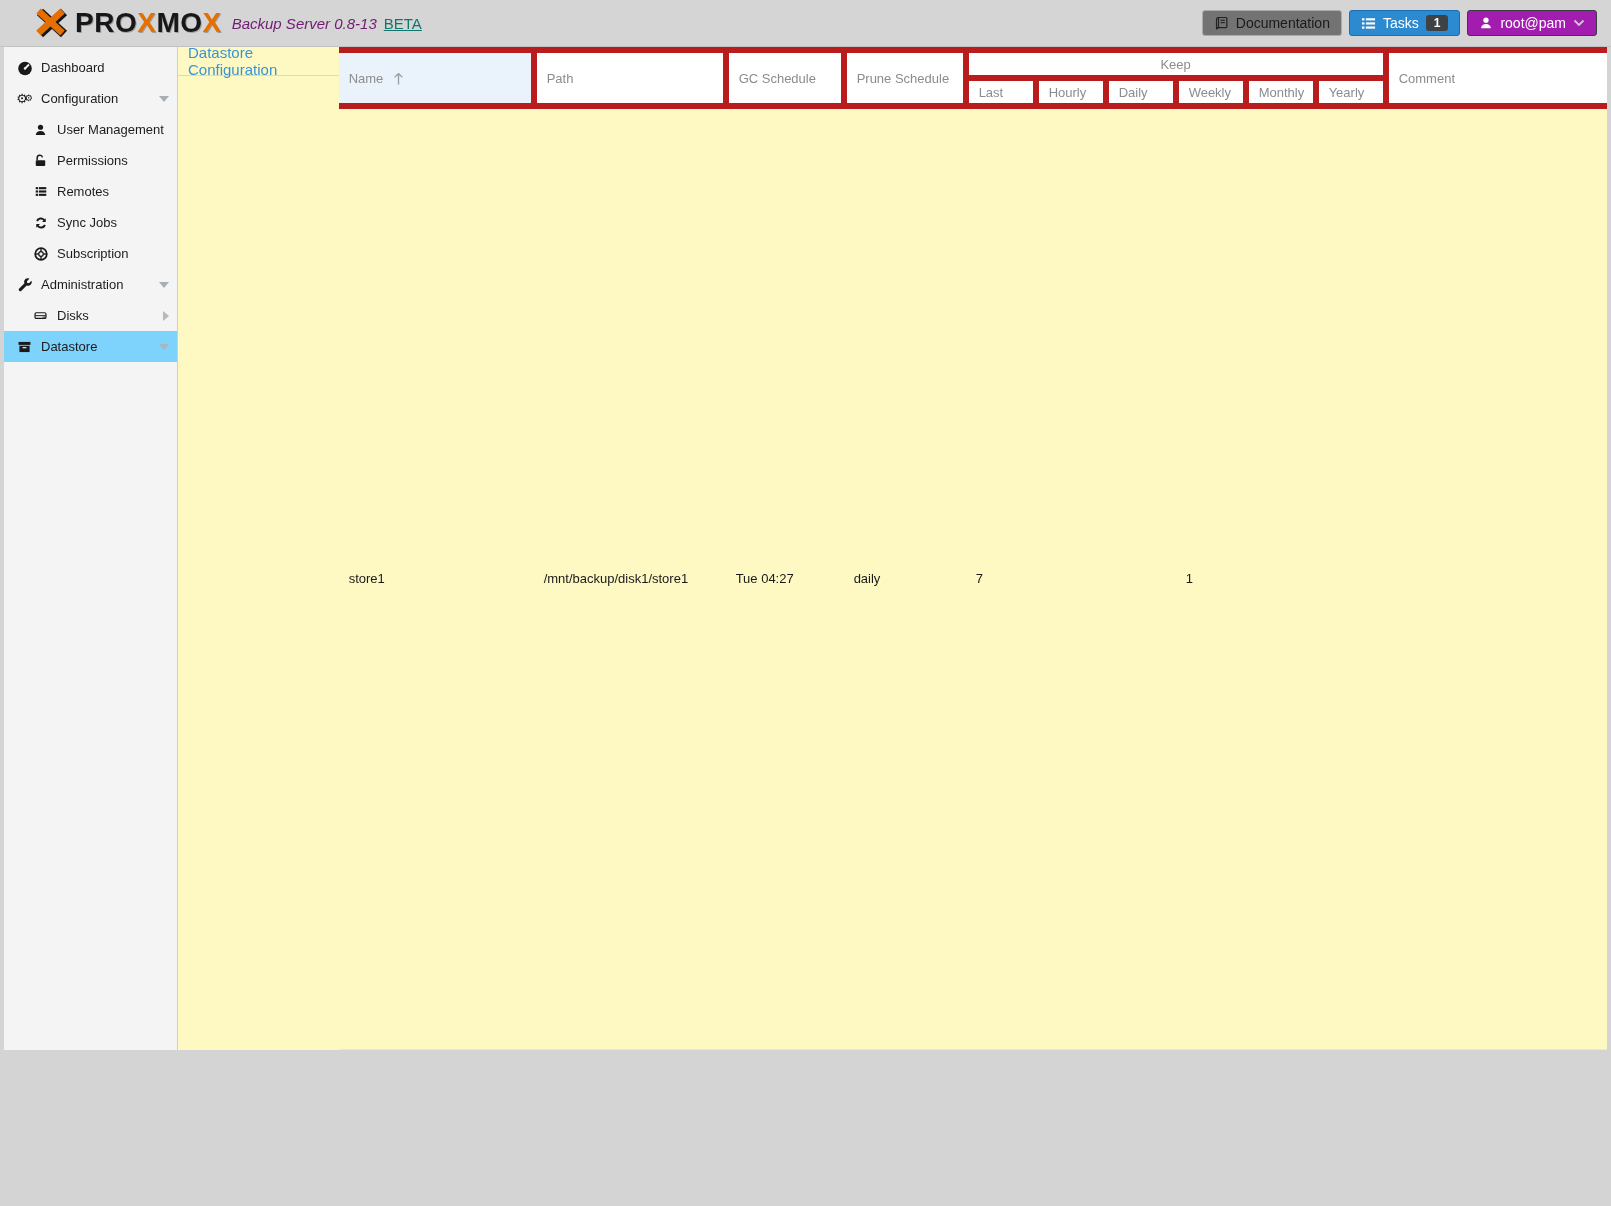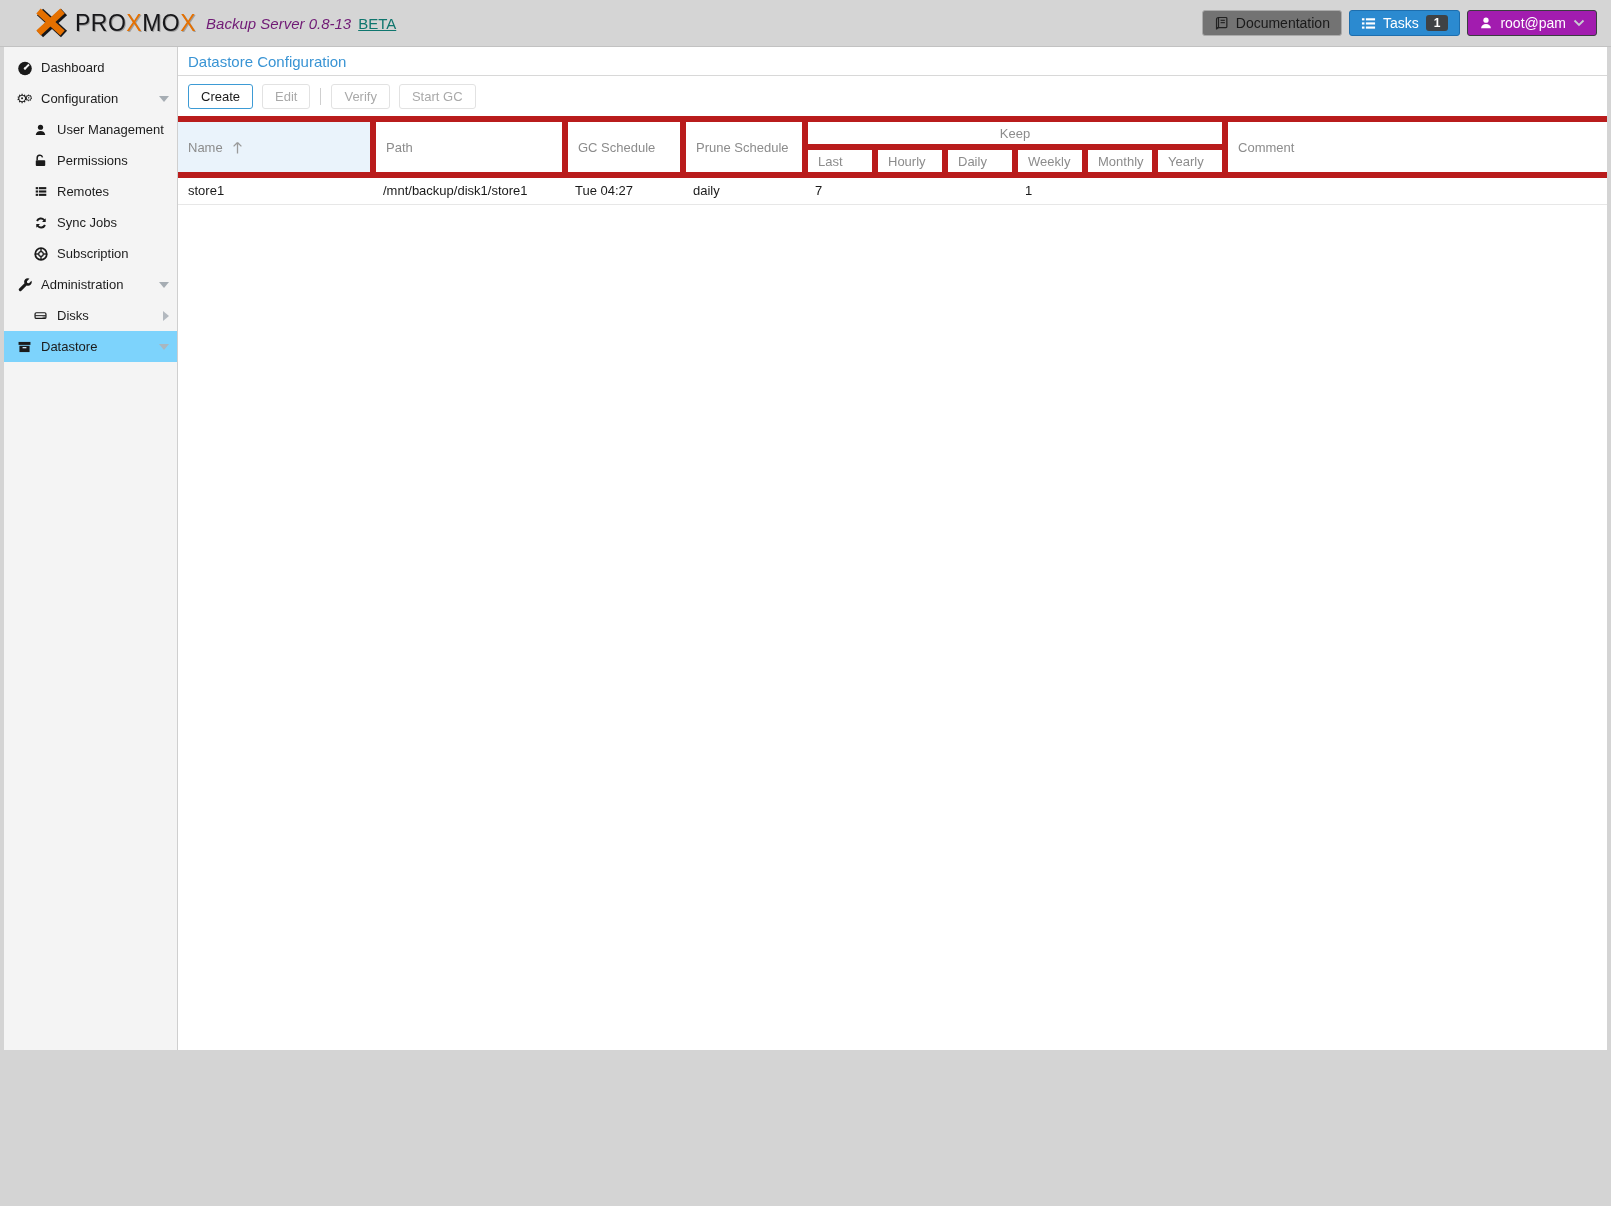--- a/index.html
+++ b/index.html
@@ -16,22 +16,22 @@
     height: 47px;
     background: #d5d5d5;
     border-bottom: 1px solid #c2c2c2;
     display: flex;
     align-items: center;
     padding: 0 14px 0 30px;
   }
   .logo-wrap { display: flex; align-items: center; }
   .logo-x-svg { display: block; margin-right: 3px; }
   .wordmark {
-    font-weight: normal;
-    font-size: 23px;
+    font-weight: bold;
+    font-size: 28px;
     letter-spacing: 0.5px;
     color: #17171a;
     text-shadow: 1px 1px 0 rgba(0,0,0,0.25);
   }
   .wordmark .orange { color: #e57000; }
   .product-title { margin-left: 10px; font-size: 15px; color: #701a75; font-style: italic; }
   .beta-link {
     margin-left: 7px; font-size: 15px; color: #0f766e;
     text-decoration: underline; cursor: pointer;
   }
@@ -56,21 +56,21 @@
     height: 1003px;
     padding: 0 4px;
   }
   .sidebar {
     width: 174px;
     background: #f4f4f4;
     border-right: 1px solid #cfcfcf;
     padding-top: 5px;
     flex: none;
   }
-  .main { flex: 1; background: #ffffff; display: flex; flex-direction: column; }
+  .main { flex: 1; background: #fef9c3; display: flex; flex-direction: row; }
 
   
   .nav-item {
     height: 31px; display: flex; align-items: center;
     padding: 0 8px 0 12px; cursor: pointer; color: #1c1c1c;
   }
   .nav-item.child { padding-left: 28px; }
   .nav-item.selected { background: #7dd3fc; }
   .nav-icon { width: 17px; height: 16px; display: inline-flex; align-items: center; justify-content: center; margin-right: 8px; flex: none; }
   .nav-label { flex: 1; white-space: nowrap; }
@@ -303,27 +303,20 @@
     </div>
 
   </aside>
 
   <main class="main">
 
     <div class="page-title-bar">
       <span class="page-title">Datastore Configuration</span>
     </div>
 
-    <div class="toolbar">
-      <button class="btn btn-primary">Create</button>
-      <button class="btn btn-disabled">Edit</button>
-      <span class="toolbar-sep"></span>
-      <button class="btn btn-disabled">Verify</button>
-      <button class="btn btn-disabled">Start GC</button>
-    </div>
 
     <table>
       <colgroup>
         <col style="width:195px">
           <col style="width:192px">
           <col style="width:118px">
           <col style="width:122px">
         <col style="width:70px">
           <col style="width:70px">
           <col style="width:70px">

